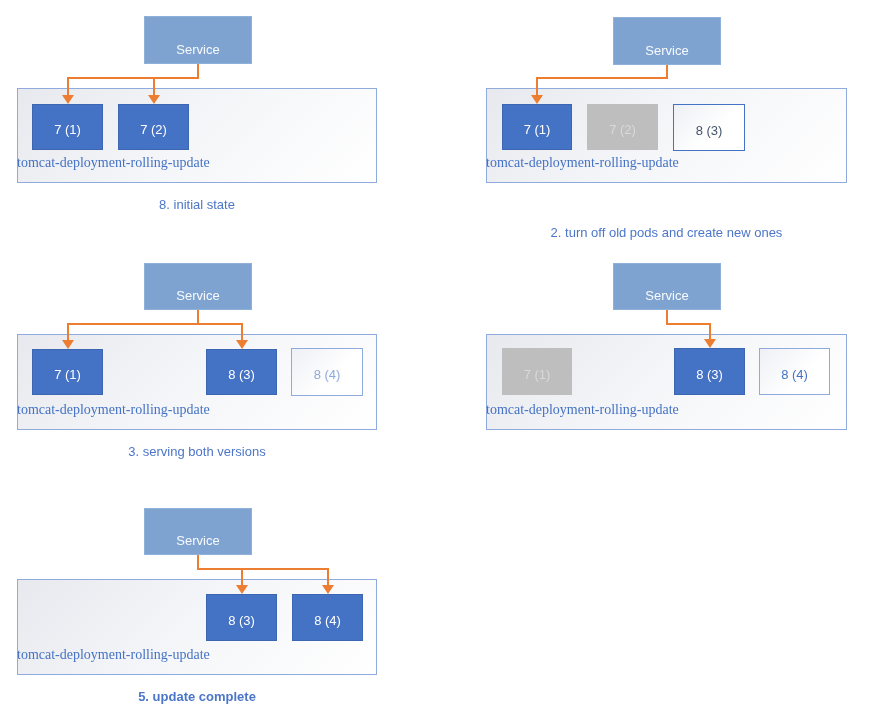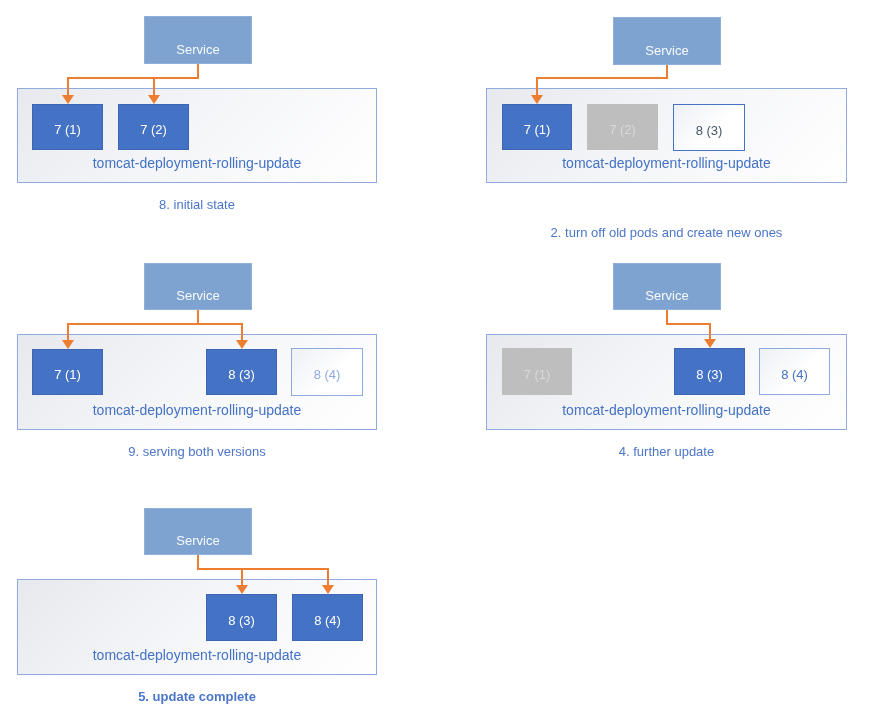--- a/index.html
+++ b/index.html
@@ -13,22 +13,22 @@
     border:1px solid var(--service-border);
     display:flex; align-items:center; justify-content:center;
     font-size:13px; padding-top:18px;
   }
   .container-box {
     position:absolute; box-sizing:border-box;
     border:1px solid var(--container-border);
     background:linear-gradient(135deg,#e7e9ee 0%,#f4f5f8 45%,#ffffff 100%);
   }
   .dep-label {
-    position:absolute; text-align:center; color:var(--label-text);
-    font-size:14px; line-height:14px;
+    position:absolute; color:var(--label-text);
+    font-size:14px; line-height:14px;font-family:Liberation Serif, serif;
   }
   .pod {
     position:absolute; box-sizing:border-box;
     display:flex; align-items:center; justify-content:center;
     font-size:13px; padding-top:5px;
   }
   .pod.active { background:var(--pod-active-bg); color:var(--pod-active-text); border:1px solid #3c66b1; }
   .pod.terminated { background:var(--pod-terminated-bg); color:var(--pod-terminated-text); }
   .pod.creating { background:linear-gradient(135deg,#eef0f5 0%,#ffffff 60%); }
   .caption {
@@ -74,32 +74,31 @@
     <div class="pod active" style="left: 32px; top: 349px; width: 71px; height: 46px;">7 (1)</div>
     <div class="pod active" style="left: 206px; top: 349px; width: 71px; height: 46px;">8 (3)</div>
     <div class="pod creating" style="left: 291px; top: 348px; width: 72px; height: 48px; border: 1px solid rgb(143, 170, 220); color: rgb(143, 170, 220);">8 (4)</div>
     <div class="service" style="left: 144px; top: 263px; width: 108px; height: 47px;">Service</div>
     <div class="arrow-seg" style="left: 197px; top: 310px; width: 2px; height: 15px;"></div>
     <div class="arrow-seg" style="left: 66.5px; top: 323px; width: 176px; height: 2px;"></div>
     <div class="arrow-seg" style="left: 66.5px; top: 323px; width: 2px; height: 18px;"></div>
     <div class="arrow-head" style="left: 61.5px; top: 340px;"></div>
     <div class="arrow-seg" style="left: 240.5px; top: 323px; width: 2px; height: 18px;"></div>
     <div class="arrow-head" style="left: 235.5px; top: 340px;"></div>
-    <div class="caption" style="left: 27px; top: 444px; width: 340px;">9. serving both versions</div>
+    <div class="caption" style="left: 27px; top: 444px; width: 340px;">3. serving both versions</div>
     <div class="container-box" style="left: 486px; top: 334px; width: 361px; height: 96px;"></div>
     <div class="dep-label" style="left: 486px; top: 403px; width: 361px;">tomcat-deployment-rolling-update</div>
     <div class="pod terminated" style="left: 502px; top: 348px; width: 70px; height: 47px;">7 (1)</div>
     <div class="pod active" style="left: 674px; top: 348px; width: 71px; height: 47px;">8 (3)</div>
     <div class="pod creating" style="left: 759px; top: 348px; width: 71px; height: 47px; border: 1px solid rgb(143, 170, 220); color: rgb(68, 114, 196);">8 (4)</div>
     <div class="service" style="left: 613px; top: 263px; width: 108px; height: 47px;">Service</div>
     <div class="arrow-seg" style="left: 666px; top: 310px; width: 2px; height: 15px;"></div>
     <div class="arrow-seg" style="left: 666px; top: 323px; width: 44.5px; height: 2px;"></div>
     <div class="arrow-seg" style="left: 708.5px; top: 323px; width: 2px; height: 17px;"></div>
     <div class="arrow-head" style="left: 703.5px; top: 339px;"></div>
-    <div class="caption" style="left: 496.5px; top: 444px; width: 340px;">4. further update</div>
     <div class="container-box" style="left: 17px; top: 579px; width: 360px; height: 96px;"></div>
     <div class="dep-label" style="left: 17px; top: 648px; width: 360px;">tomcat-deployment-rolling-update</div>
     <div class="pod active" style="left: 206px; top: 594px; width: 71px; height: 47px;">8 (3)</div>
     <div class="pod active" style="left: 292px; top: 594px; width: 71px; height: 47px;">8 (4)</div>
     <div class="service" style="left: 144px; top: 508px; width: 108px; height: 47px;">Service</div>
     <div class="arrow-seg" style="left: 197px; top: 555px; width: 2px; height: 15px;"></div>
     <div class="arrow-seg" style="left: 197px; top: 568px; width: 131.5px; height: 2px;"></div>
     <div class="arrow-seg" style="left: 240.5px; top: 568px; width: 2px; height: 18px;"></div>
     <div class="arrow-head" style="left: 235.5px; top: 585px;"></div>
     <div class="arrow-seg" style="left: 326.5px; top: 568px; width: 2px; height: 18px;"></div>

